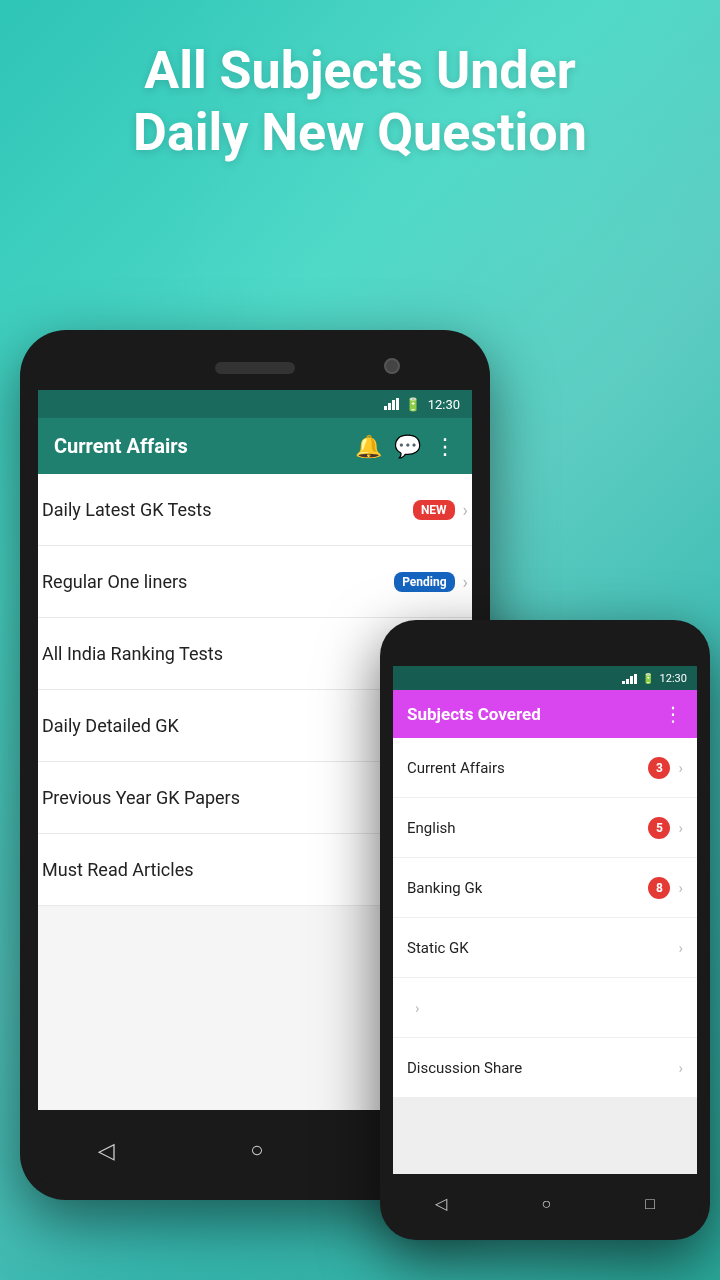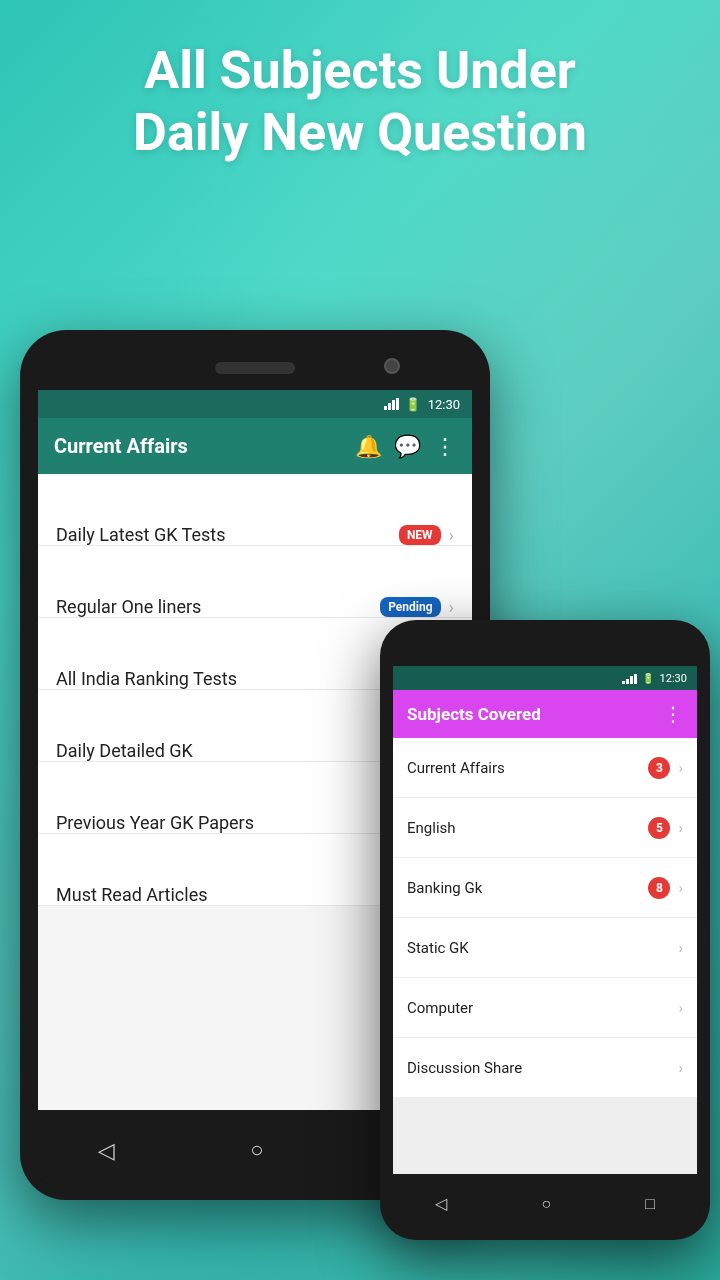--- a/index.html
+++ b/index.html
@@ -143,22 +143,22 @@
       font-size: 22px;
     }
 
     
     .menu-list {
       background: white;
     }
 
     .menu-item {
       display: flex;
-      align-items: flex-end;
-      padding: 0 18px;
+      align-items: center;
+      padding: 0 4px;
       height: 72px;
       border-bottom: 1px solid #e8e8e8;
       position: relative;
     }
 
     .menu-item-text {
       font-size: 18px;
       color: #222;
       flex: 1;
     }
@@ -435,21 +435,20 @@
           <span class="badge-circle">8</span>
           <span class="chevron2">›</span>
         </div>
 
         <div class="menu-item2">
           <span class="menu-item2-text">Static GK</span>
           <span class="chevron2">›</span>
         </div>
 
         <div class="menu-item2">
-          <span class="menu-item2-text">Computer</span>
           <span class="chevron2">›</span>
         </div>
 
         <div class="menu-item2">
           <span class="menu-item2-text">Discussion Share</span>
           <span class="chevron2">›</span>
         </div>
       </div>
 
       <div class="menu-footer2"></div>

